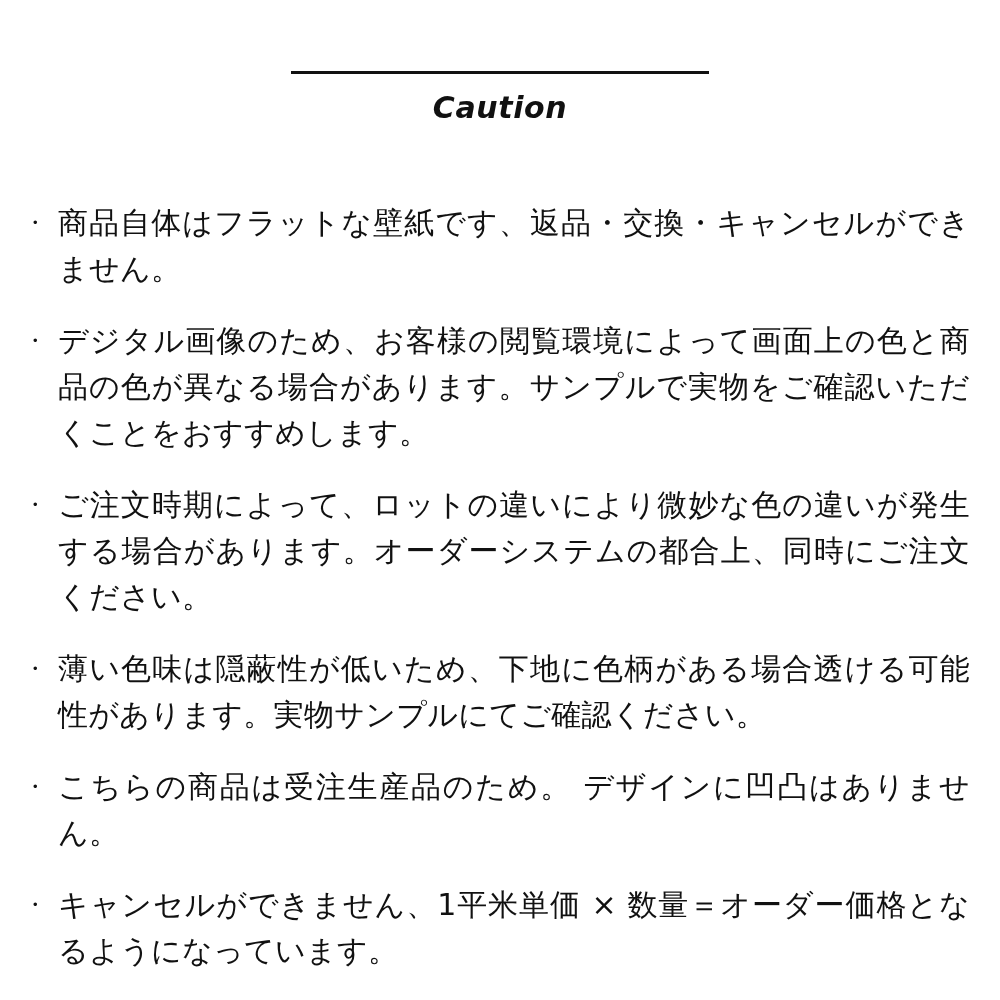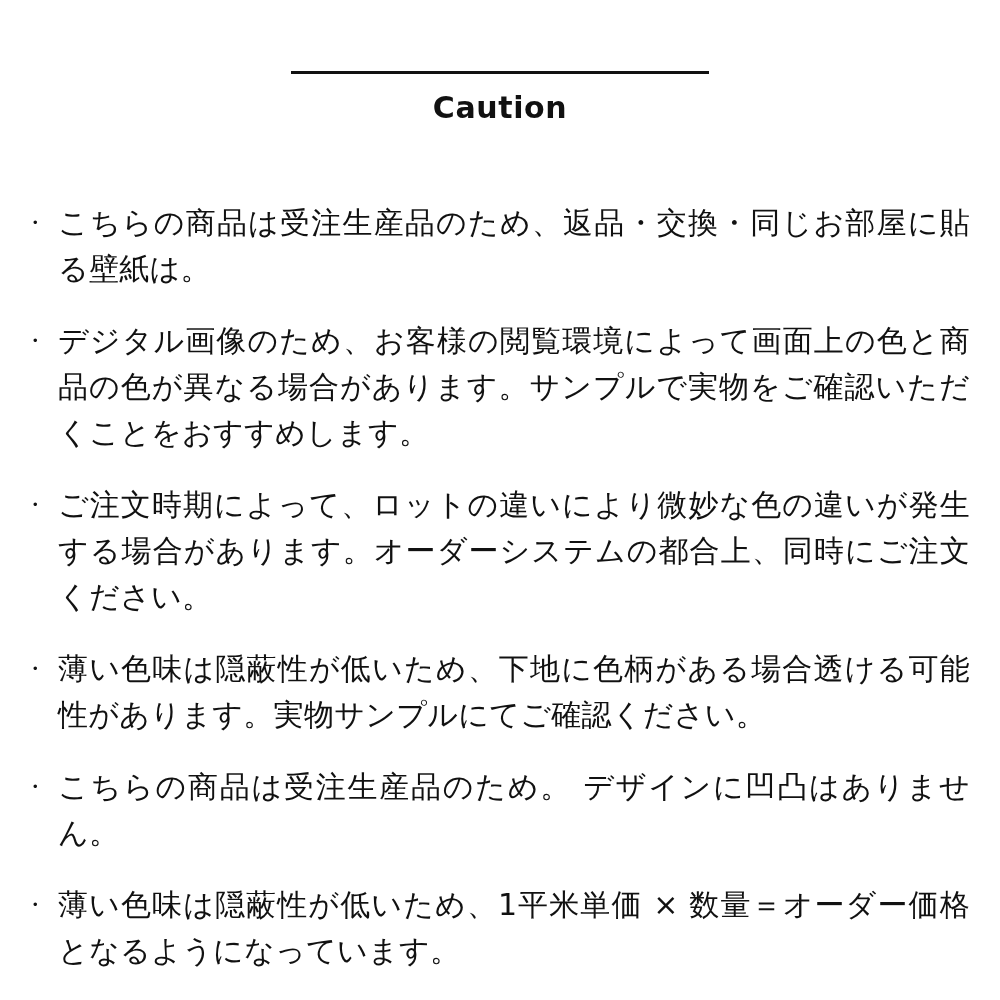--- a/index.html
+++ b/index.html
@@ -34,20 +34,21 @@
   .title-rule {
     width: 418px;
     height: 3px;
     background: #111111;
     margin: 9px auto 6px auto;
     border: none;
   }
   .title-en {
     margin: 16px;
     font-size: 30px;
+    font-style: italic;
     font-weight: 600;
     letter-spacing: 0.02em;
     color: #111111;
     line-height: 1.2;
   }
   .caution-list {
     list-style: none;
     margin: 0;
     padding: 58px 30px 0 22px;
   }
@@ -79,37 +80,37 @@
 <div class="page">
 
   <div class="header">
     <div class="title-rule"></div>
     <p class="title-en">Caution</p>
   </div>
 
   <ul class="caution-list">
     <li class="caution-item">
       <span class="bullet">・</span>
-      <span class="item-text">こちらの商品は受注生産品のため、返品・交換・同じお部屋に貼る壁紙は。</span>
+      <span class="item-text">商品自体はフラットな壁紙です、返品・交換・キャンセルができません。</span>
     </li>
     <li class="caution-item">
       <span class="bullet">・</span>
       <span class="item-text">デジタル画像のため、お客様の閲覧環境によって画面上の色と商品の色が異なる場合があります。サンプルで実物をご確認いただくことをおすすめします。</span>
     </li>
     <li class="caution-item">
       <span class="bullet">・</span>
       <span class="item-text">ご注文時期によって、ロットの違いにより微妙な色の違いが発生する場合があります。オーダーシステムの都合上、同時にご注文ください。</span>
     </li>
     <li class="caution-item">
       <span class="bullet">・</span>
       <span class="item-text">薄い色味は隠蔽性が低いため、下地に色柄がある場合透ける可能性があります。実物サンプルにてご確認ください。</span>
     </li>
     <li class="caution-item">
       <span class="bullet">・</span>
       <span class="item-text">こちらの商品は受注生産品のため。 デザインに凹凸はありません。</span>
     </li>
     <li class="caution-item">
       <span class="bullet">・</span>
-      <span class="item-text">薄い色味は隠蔽性が低いため、1平米単価 × 数量＝オーダー価格となるようになっています。</span>
+      <span class="item-text">キャンセルができません、1平米単価 × 数量＝オーダー価格となるようになっています。</span>
     </li>
   </ul>
 
 </div>
 
 </body></html>

